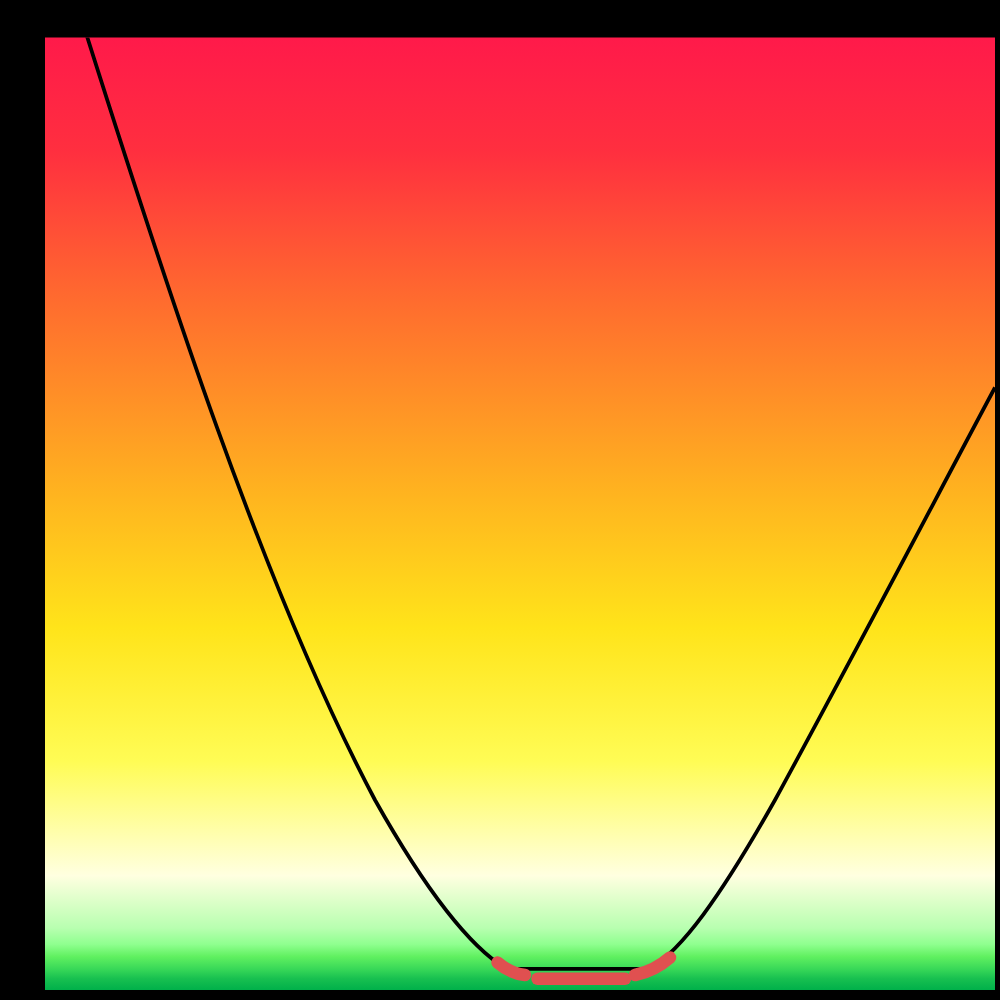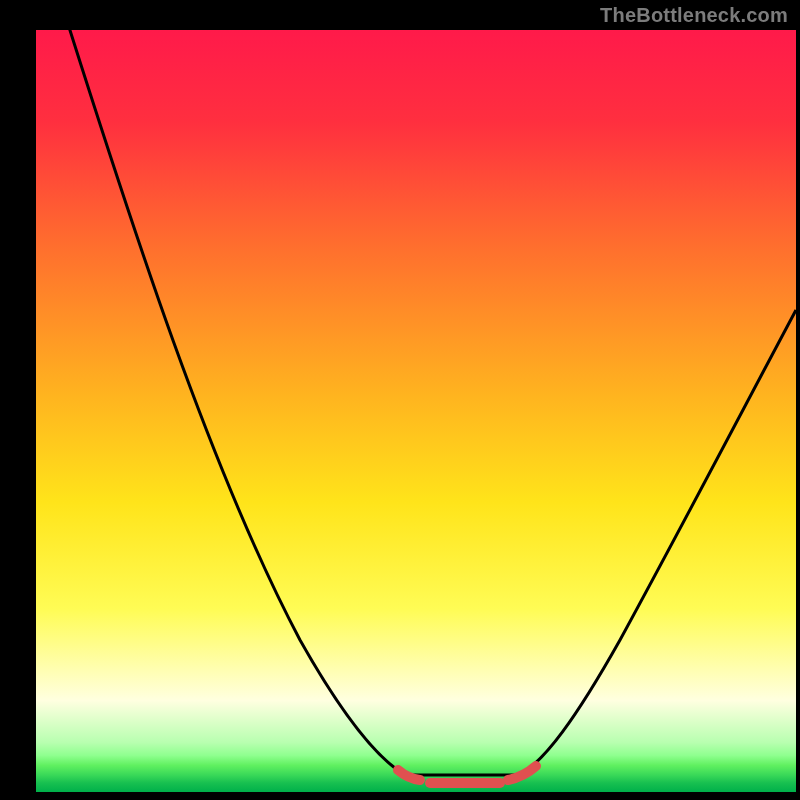--- a/index.html
+++ b/index.html
@@ -31,21 +31,20 @@
     position: absolute;
     top: 0;
     left: 0;
   }
 </style>
 </head>
 <body>
 
 <div class="stage">
 
-  <div class="watermark">TheBottleneck.com</div>
 
   <svg id="chart-svg" viewBox="0 0 800 800" width="800" height="800">
     <defs>
       <linearGradient id="heat" x1="0" y1="0" x2="0" y2="1">
           <stop offset="0%" stop-color="#ff1a4a"></stop>
           <stop offset="12%" stop-color="#ff2f3f"></stop>
           <stop offset="28.000000000000004%" stop-color="#ff6d2e"></stop>
           <stop offset="48%" stop-color="#ffb41f"></stop>
           <stop offset="62%" stop-color="#ffe41a"></stop>
           <stop offset="76%" stop-color="#fffc55"></stop>

